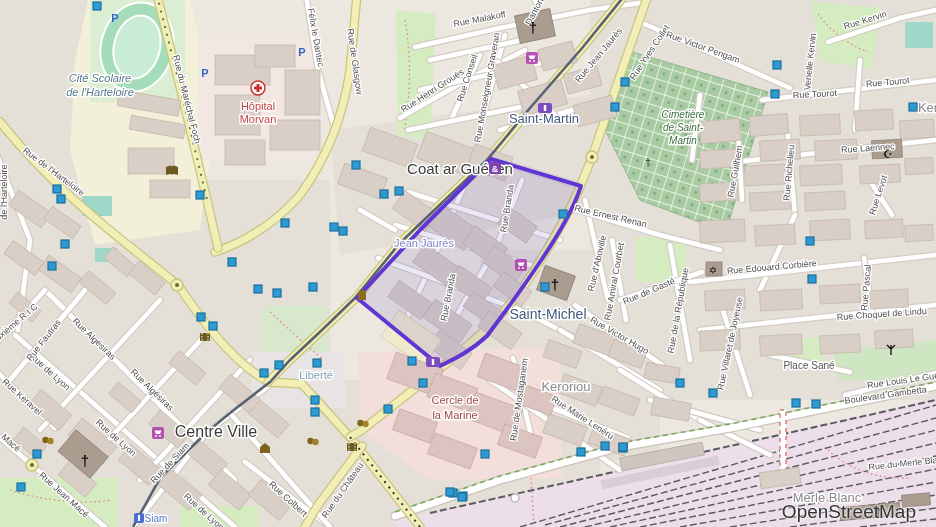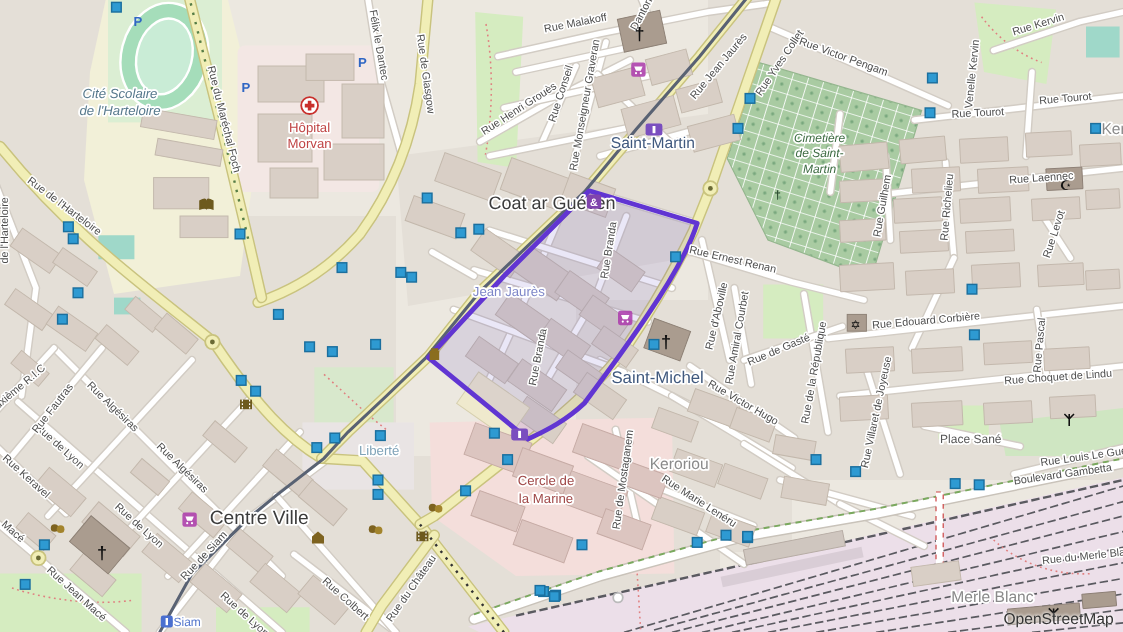--- a/index.html
+++ b/index.html
@@ -16,21 +16,21 @@
   .quarter-blue2{font-size:14px;fill:#40597e;}
   .neigh{font-size:11px;fill:#7d86c8;}
   .neigh-cyan{font-size:11px;fill:#7fa3b8;}
   .place-gray{font-size:13px;fill:#8a8a8a;}
   .school{font-size:11px;fill:#56788c;font-style:italic;}
   .hospital{font-size:11px;fill:#c04545;}
   .cem{font-size:10px;fill:#3d6b42;font-style:italic;}
   .marine{font-size:11px;fill:#a04848;}
   .small-gray{font-size:10px;fill:#555;}
   .tram-name{font-size:10px;fill:#5577cc;}
-  #attribution{position:absolute;right:8px;bottom:4px;font-size:13px;color:#333;
+  #attribution{position:absolute;right:20px;bottom:4px;font-size:19px;color:#333;
     text-shadow:0 0 3px #fff,0 0 3px #fff;}
 </style>
 </head>
 <body>
 
 <div id="map-wrap">
   <svg id="map" width="936" height="527" viewBox="0 0 936 527">
     <defs>
       <pattern id="cemgrid" width="13" height="13" patternUnits="userSpaceOnUse" patternTransform="rotate(17)">
         <rect width="13" height="13" fill="#a9cba2"></rect>

